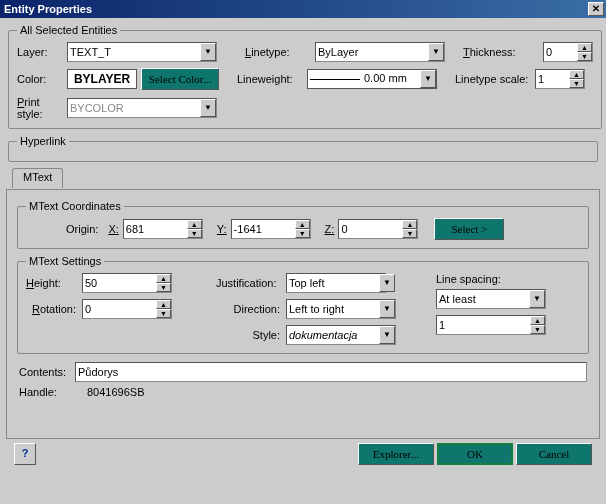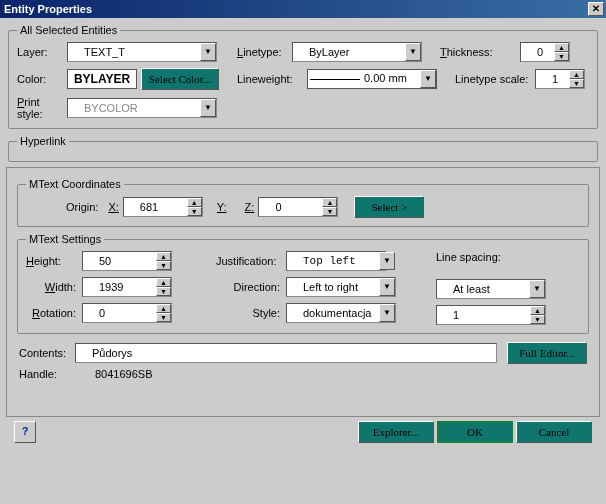--- a/index.html
+++ b/index.html
@@ -52,21 +52,21 @@
   }
   .row { display: flex; align-items: center; margin-bottom: 6px; }
   .lbl { color:#000; }
   .underline-letter { text-decoration: underline; }
   input[type="text"], select.combo, .combo-box {
     font: 11px Tahoma, Arial, sans-serif;
     height: 20px;
     border: 1px solid #888;
     border-top-color:#555; border-left-color:#555;
     background:#fff;
-    padding: 1px 16px;
+    padding: 1px 2px;
   }
   .combo-wrap { position: relative; display:inline-block; }
   .dropbtn {
     position:absolute; right:1px; top:1px;
     width:16px; height:18px;
     background:#cccccc;
     border:1px solid #fff; border-right-color:#555;border-bottom-color:#555;
     font-size:8px; text-align:center; line-height:16px;
     pointer-events:none;
   }
@@ -133,21 +133,21 @@
   <fieldset>
     <legend>All Selected Entities</legend>
 
     <div class="row">
       <span class="lbl" style="width:50px">Layer:</span>
       <span class="combo-wrap" style="width:150px">
         <input type="text" style="width: 150px;" value="TEXT_T">
         <span class="dropbtn">▼</span>
       </span>
 
-      <span class="lbl" style="width:55px;margin-left:20px"><span class="underline-letter">L</span><span>inetype:</span></span>
+      <span class="lbl" style="width:70px;margin-left:28px"><span class="underline-letter">L</span><span>inetype:</span></span>
       <span class="combo-wrap" style="width:130px">
         <input type="text" style="width: 130px;" value="ByLayer">
         <span class="dropbtn">▼</span>
       </span>
 
       <span class="lbl" style="width:80px;margin-left:18px"><span class="underline-letter">T</span><span>hickness:</span></span>
       <span class="spinner-wrap">
         <input type="text" style="width: 50px;" value="0">
         <span class="spinbtns">
             <div>▲</div>
@@ -185,104 +185,103 @@
         <input type="text" class="disabled-input" style="width: 150px;" disabled="" value="BYCOLOR">
         <span class="dropbtn">▼</span>
       </span>
     </div>
   </fieldset>
 
   <fieldset>
     <legend>Hyperlink</legend>
   </fieldset>
 
+  <div class="tabbar">
+    <div class="tab">MText</div>
+  </div>
   <div class="tabpanel">
 
     <fieldset>
       <legend>MText Coordinates</legend>
       <div class="row" style="margin:0;justify-content:flex-start;padding-left:40px">
         <span class="lbl" style="margin-right:10px">Origin:</span>
         <span class="lbl" style="margin-right:4px"><span class="underline-letter">X:</span></span>
         <span class="spinner-wrap"><input type="text" style="width: 80px;" value="681"><span class="spinbtns">
               <div>▲</div>
               <div>▼</div>
             </span></span>
         <span class="lbl" style="margin:0 4px 0 14px"><span class="underline-letter">Y:</span></span>
+        <span class="spinner-wrap"><input type="text" style="width: 80px;" value="-1641"><span class="spinbtns">
+              <div>▲</div>
+              <div>▼</div>
+            </span></span>
         <span class="lbl" style="margin:0 4px 0 14px"><span class="underline-letter">Z:</span></span>
         <span class="spinner-wrap"><input type="text" style="width: 80px;" value="0"><span class="spinbtns">
               <div>▲</div>
               <div>▼</div>
             </span></span>
         <button class="btn" style="margin-left:16px;width:70px">Select  &gt;</button>
       </div>
     </fieldset>
 
     <fieldset>
       <legend>MText Settings</legend>
       <div style="display:flex;gap:20px">
         <div style="flex:0 0 170px">
           <div class="row">
               <span class="lbl" style="width:56px;text-align:right;padding-right:22px"><span class="underline-letter">H</span><span>eight:</span></span>
               <span class="spinner-wrap"><input type="text" style="width: 90px;" value="50"><span class="spinbtns">
                   <div>▲</div>
                   <div>▼</div>
                 </span></span>
             </div>
-          <div class="row">
-              <span class="lbl" style="width:56px;text-align:right;padding-right:6px"><span class="underline-letter">W</span><span>idth:</span></span>
-              <span class="spinner-wrap"><input type="text" style="width: 90px;" value="1939"><span class="spinbtns">
-                  <div>▲</div>
-                  <div>▼</div>
-                </span></span>
-            </div>
           <div class="row" style="margin-bottom:0">
               <span class="lbl" style="width:56px;text-align:center;"><span class="underline-letter">R</span><span>otation:</span></span>
               <span class="spinner-wrap"><input type="text" style="width: 90px;" value="0"><span class="spinbtns">
                   <div>▲</div>
                   <div>▼</div>
                 </span></span>
             </div>
         </div>
         <div style="flex:0 0 200px">
           <div class="row">
               <span class="lbl" style="width:70px;text-align:right;padding-right:12px">Justification:</span>
-              <span class="combo-wrap" style="width:110px"><input type="text" style="width: 100px; font-family: Liberation Mono, monospace;" value="Top left"><span class="dropbtn">▼</span></span>
+              <span class="combo-wrap" style="width:110px"><input type="text" style="width: 100px;" value="Top left"><span class="dropbtn">▼</span></span>
             </div>
           <div class="row">
               <span class="lbl" style="width:70px;text-align:right;padding-right:6px">Direction:</span>
               <span class="combo-wrap" style="width:110px"><input type="text" style="width: 110px;" value="Left to right"><span class="dropbtn">▼</span></span>
             </div>
           <div class="row" style="margin-bottom:0">
               <span class="lbl" style="width:70px;text-align:right;padding-right:6px">Style:</span>
-              <span class="combo-wrap" style="width:110px"><input type="text" style="width: 110px;" value="dokumentacja"><span class="dropbtn">▼</span></span>
+              <span class="combo-wrap" style="width:110px"><input type="text" style="width: 110px; font-style: italic;" value="dokumentacja"><span class="dropbtn">▼</span></span>
             </div>
         </div>
         <div style="flex:1">
-          <div class="lbl" style="margin-bottom:16px">Line spacing:</div>
+          <div class="lbl" style="margin-bottom:4px">Line spacing:</div>
           <div class="row">
               <span class="combo-wrap" style="width:110px"><input type="text" style="width: 110px;" value="At least"><span class="dropbtn">▼</span></span>
             </div>
           <div class="row" style="margin-bottom:0">
               <span class="spinner-wrap"><input type="text" style="width: 110px;" value="1"><span class="spinbtns">
                   <div>▲</div>
                   <div>▼</div>
                 </span></span>
             </div>
         </div>
       </div>
     </fieldset>
 
     <div class="row" style="margin:8px 4px 4px 4px">
       <span class="lbl" style="width:56px">Contents:</span>
       <input type="text" style="flex: 1 1 0%;" value="Půdorys">
-      <button class="btn" style="margin-left:10px;width:80px">Full Editor...</button>
     </div>
     <div class="row" style="margin:2px 4px 0 4px">
       <span class="lbl" style="width:56px">Handle:</span>
-      <span style="margin-left:20px">8041696SB</span>
+      <span style="margin-left:12px">8041696SB</span>
     </div>
 
   </div>
 
   <div class="bottombar">
     <div class="help-btn">?</div>
     <div>
       <button class="btn" style="width:76px">Explorer...</button>
       <button class="btn" style="width:76px;border:2px solid #15803d">OK</button>
       <button class="btn" style="width:76px">Cancel</button>

